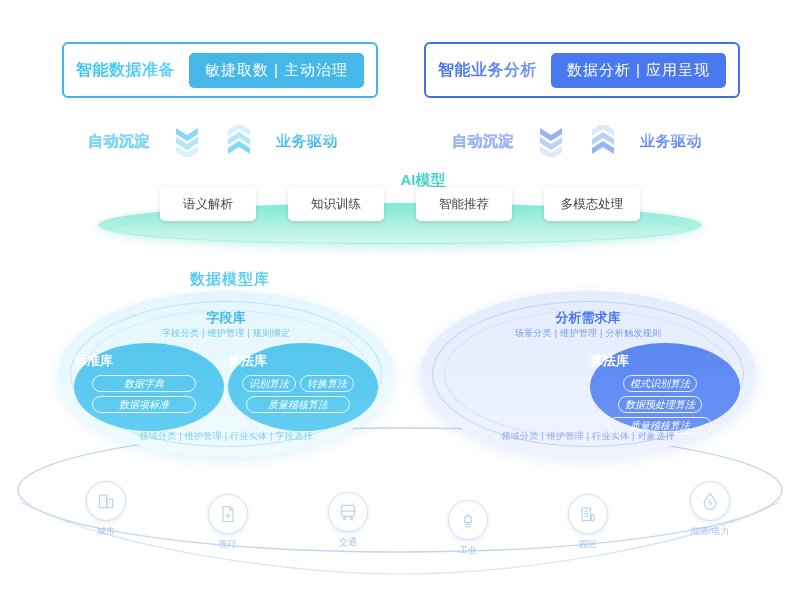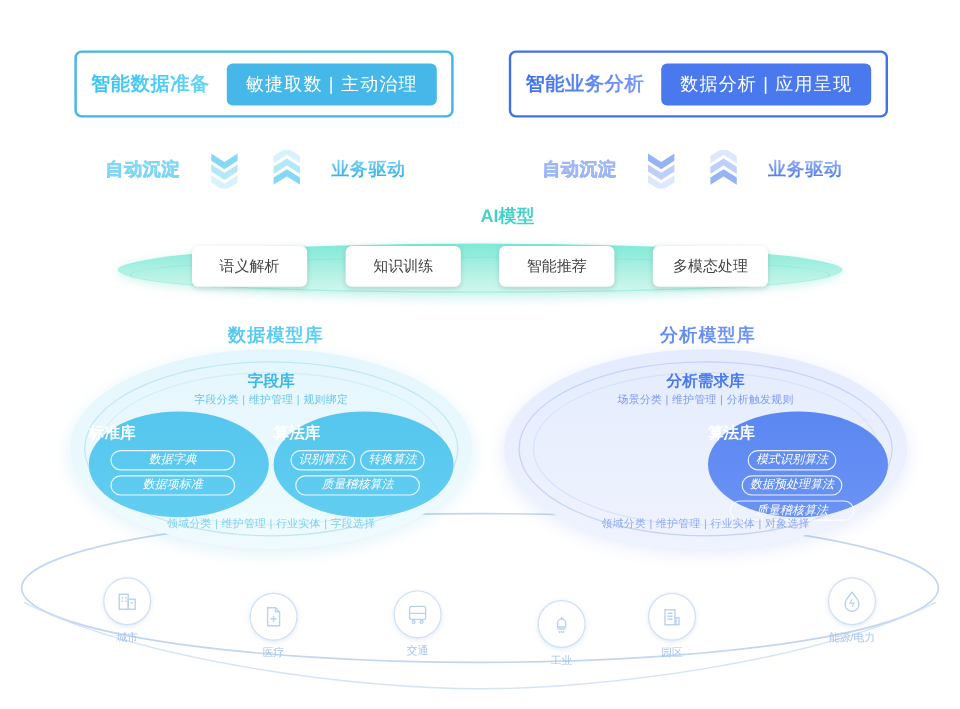--- a/index.html
+++ b/index.html
@@ -59,21 +59,21 @@
   .ai-title { position: absolute; top: 171px; left: 0; width: 800px;
               text-align: center; font-size: 15px; font-weight: bold;
               background: linear-gradient(90deg,#2fc4c0,#55dfd0);
               -webkit-background-clip: text; background-clip: text; color: transparent; margin-left: 23px; }
   .ai-ellipse { position: absolute; left: 98px; top: 203px; width: 604px; height: 44px;
     border-radius: 50%;
     background: linear-gradient(180deg,#7fe9d6 0%, #a9f0e2 45%, #d9f8f1 100%);
     box-shadow: 0 2px 8px rgba(90,220,200,.30); }
   .ai-ellipse2 { position: absolute; left: 108px; top: 214px; width: 584px; height: 30px;
     border-radius: 50%; border: 1px solid rgba(130,230,212,.55); }
-  .ai-cards { position: absolute; left: 98px; top: 204px; width: 604px; height: 36px;
+  .ai-cards { position: absolute; left: 98px; top: 186px; width: 604px; height: 36px;
               display: flex; align-items: center; justify-content: center; gap: 32px; }
   .ai-card { width: 96px; height: 34px; background: #fff; border-radius: 5px;
              display: flex; align-items: center; justify-content: center;
              font-size: 12.5px; color: #444; box-shadow: 0 1px 4px rgba(0,0,0,.13); }
 
   
   .orbit { position: absolute; left: 0; top: 410px; width: 800px; height: 180px; }
 
   
   .lib-title { position: absolute; top: 270px; font-size: 15px; font-weight: bold;
@@ -215,21 +215,20 @@
       <div class="chips">
         <span class="chip">识别算法</span>
         <span class="chip">转换算法</span>
         <span class="chip wide">质量稽核算法</span>
       </div>
     </div>
 
     <div class="sec-foot c">领域分类 | 维护管理 | 行业实体 | 字段选择</div>
   </div>
 
-  <div class="lib-title r">分析模型库</div>
   <div class="lib right">
     <div class="lib-ring r1"></div>
     <div class="lib-ring r2"></div>
     <div class="sec-head b">分析需求库</div>
     <div class="sec-sub b">场景分类 | 维护管理 | 分析触发规则</div>
 
 
     <div class="pod p-r">
       <div class="pod-title">算法库</div>
       <div class="chips">
@@ -290,21 +289,21 @@
           <line x1="8" y1="17" x2="16" y2="17"></line>
         <line x1="10" y1="19" x2="10" y2="21"></line>
           <line x1="12" y1="19" x2="12" y2="21"></line>
         <line x1="14" y1="19" x2="14" y2="21"></line>
           <line x1="12" y1="5" x2="12" y2="7"></line>
       </svg>
     </div>
     <div class="node-label">工业</div>
   </div>
 
-  <div class="node" style="left:540px; top:494px;">
+  <div class="node" style="left:568px; top:494px;">
     <div class="node-circle">
       <svg width="20" height="20" viewBox="0 0 24 24" fill="none" stroke="#b9d2f2" stroke-width="1.4">
         <rect x="5" y="5" width="10" height="15"></rect>
           <rect x="16" y="13" width="3" height="7"></rect>
         <line x1="7.5" y1="8.5" x2="12.5" y2="8.5"></line>
           <line x1="7.5" y1="11.5" x2="12.5" y2="11.5"></line>
         <line x1="7.5" y1="14.5" x2="12.5" y2="14.5"></line>
       </svg>
     </div>
     <div class="node-label">园区</div>

